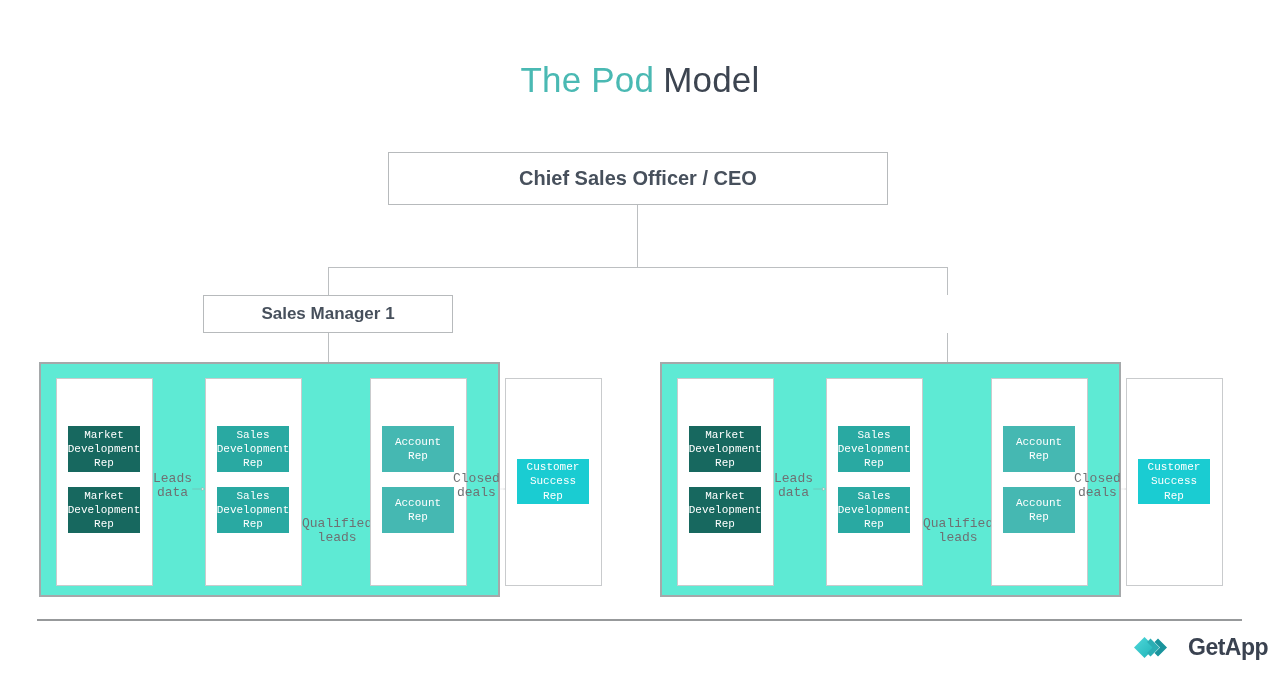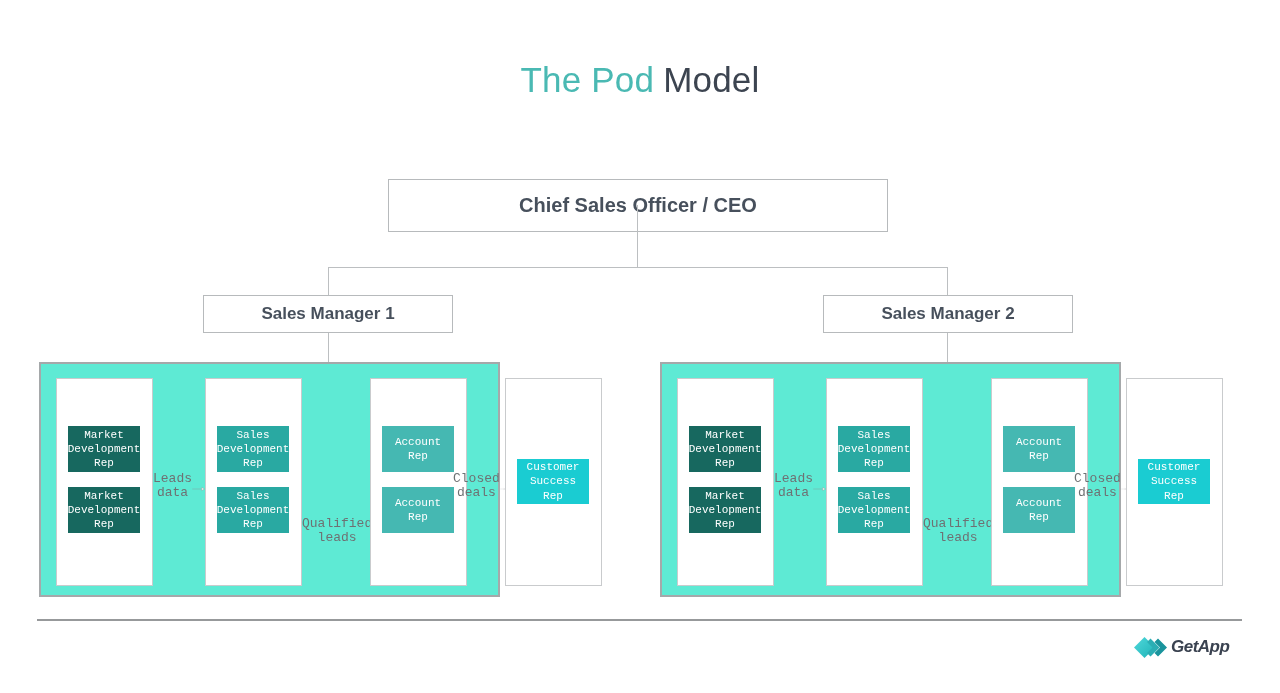--- a/index.html
+++ b/index.html
@@ -99,47 +99,45 @@
   .flow svg { margin-top: 6px; }
 
   
   .separator { left: 37px; top: 619px; width: 1205px; height: 2px; background: #97999b; }
   .logo {
     left: 1134px; top: 631px; height: 32px;
     display: flex;
     align-items: center;
   }
   .logo-text {
-    font-size: 17px;
+    font-size: 23px;
     font-weight: 800;
     letter-spacing: -0.5px;
-    margin-left: 3px;
-    font-style: italic;
+    margin-left: 20px;
   }
 </style>
 </head>
 <body>
 
 <div class="canvas">
 
   <div class="abs title">
     <span class="accent" style="color: rgb(74, 185, 179);">The Pod</span><span class="rest" style="color: rgb(60, 68, 80);">Model</span>
   </div>
 
-  <div class="abs org-box ceo-box" style="color: rgb(71, 80, 92); margin-top: 27px;">Chief Sales Officer / CEO</div>
+  <div class="abs org-box ceo-box" style="color: rgb(71, 80, 92);">Chief Sales Officer / CEO</div>
 
   <div class="abs line" style="left:637px; top:205px; width:1px; height:62px;"></div>
   <div class="abs line" style="left:328px; top:267px; width:620px; height:1px;"></div>
   <div class="abs line" style="left:328px; top:267px; width:1px; height:28px;"></div>
   <div class="abs line" style="left:947px; top:267px; width:1px; height:28px;"></div>
   <div class="abs line" style="left:328px; top:333px; width:1px; height:29px;"></div>
   <div class="abs line" style="left:947px; top:333px; width:1px; height:29px;"></div>
 
   <div class="abs org-box mgr-box mgr-1" style="color: rgb(71, 80, 92);">Sales Manager 1</div>
-  <div class="abs org-box mgr-box mgr-2" style="color: rgb(71, 80, 92);">Sales Manager 2</div>
 
   <div class="abs pod pod-1">
     <div class="col col-1">
       <div class="rolebox rb-1" style="background: rgb(23, 104, 95);">Market
 Development
 Rep</div>
       <div class="rolebox rb-2" style="background: rgb(23, 104, 95);">Market
 Development
 Rep</div>
     </div>

